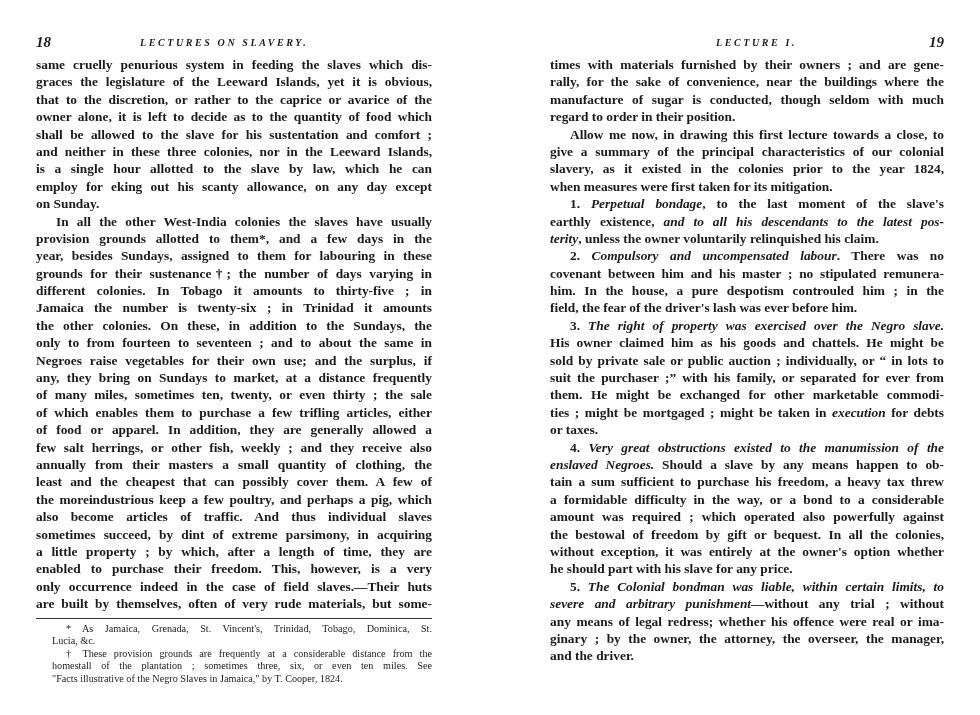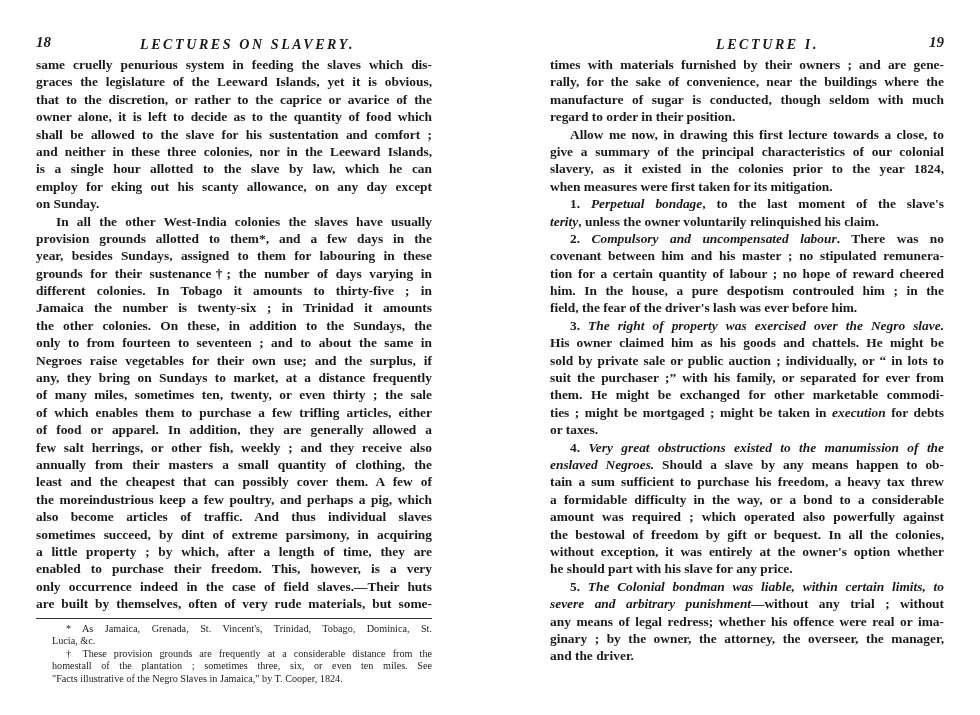--- a/index.html
+++ b/index.html
@@ -35,21 +35,21 @@
       top: 2px;
       font-size: 15px;
       font-weight: bold;
       letter-spacing: 0px;
     }
     .page-left .folio { left: 0; }
     .page-right .folio { right: 0; }
     .head-title {
       position: absolute;
       top: 5px;
-      font-size: 14px;
+      font-size: 10px;
       letter-spacing: 2.6px;
       font-weight: bold;
     }
     .page-left .head-title { left: 104px; }
     .page-right .head-title { left: 166px; }
 
     .body-text {
       position: absolute;
       top: 56px;
       left: 0;
@@ -158,24 +158,24 @@
   <div class="body-text" id="right-body">
       <span class="line"><span>times with materials furnished by their owners ; and are gene-</span></span>
       <span class="line"><span>rally, for the sake of convenience, near the buildings where the</span></span>
       <span class="line"><span>manufacture of sugar is conducted, though seldom with much</span></span>
       <span class="line last"><span>regard to order in their position.</span></span>
       <span class="line indent"><span>Allow me now, in drawing this first lecture towards a close, to</span></span>
       <span class="line"><span>give a summary of the principal characteristics of our colonial</span></span>
       <span class="line"><span>slavery, as it existed in the colonies prior to the year 1824,</span></span>
       <span class="line last"><span>when measures were first taken for its mitigation.</span></span>
       <span class="line indent"><span>1. </span><i>Perpetual bondage</i><span>, to the last moment of the slave's</span></span>
+      <span class="line"><span>earthly existence, </span><i>and to all his descendants to the latest pos-</i></span>
       <span class="line last"><i>terity</i><span>, unless the owner voluntarily relinquished his claim.</span></span>
       <span class="line indent"><span>2. </span><i>Compulsory and uncompensated labour</i><span>. There was no</span></span>
       <span class="line"><span>covenant between him and his master ; no stipulated remunera-</span></span>
-      <span class="line"><span>tion for a certain quantity of labour ; no hope of reward cheered</span></span>
       <span class="line"><span>him. In the house, a pure despotism controuled him ; in the</span></span>
       <span class="line last"><span>field, the fear of the driver's lash was ever before him.</span></span>
       <span class="line indent"><span>3. </span><i>The right of property was exercised over the Negro slave.</i></span>
       <span class="line"><span>His owner claimed him as his goods and chattels. He might be</span></span>
       <span class="line"><span>sold by private sale or public auction ; individually, or “ in lots to</span></span>
       <span class="line"><span>suit the purchaser ;” with his family, or separated for ever from</span></span>
       <span class="line"><span>them. He might be exchanged for other marketable commodi-</span></span>
       <span class="line"><span>ties ; might be mortgaged ; might be taken in </span><i>execution</i><span> for debts</span></span>
       <span class="line last"><span>or taxes.</span></span>
       <span class="line indent"><span>4. </span><i>Very great obstructions existed to the manumission of the</i></span>

